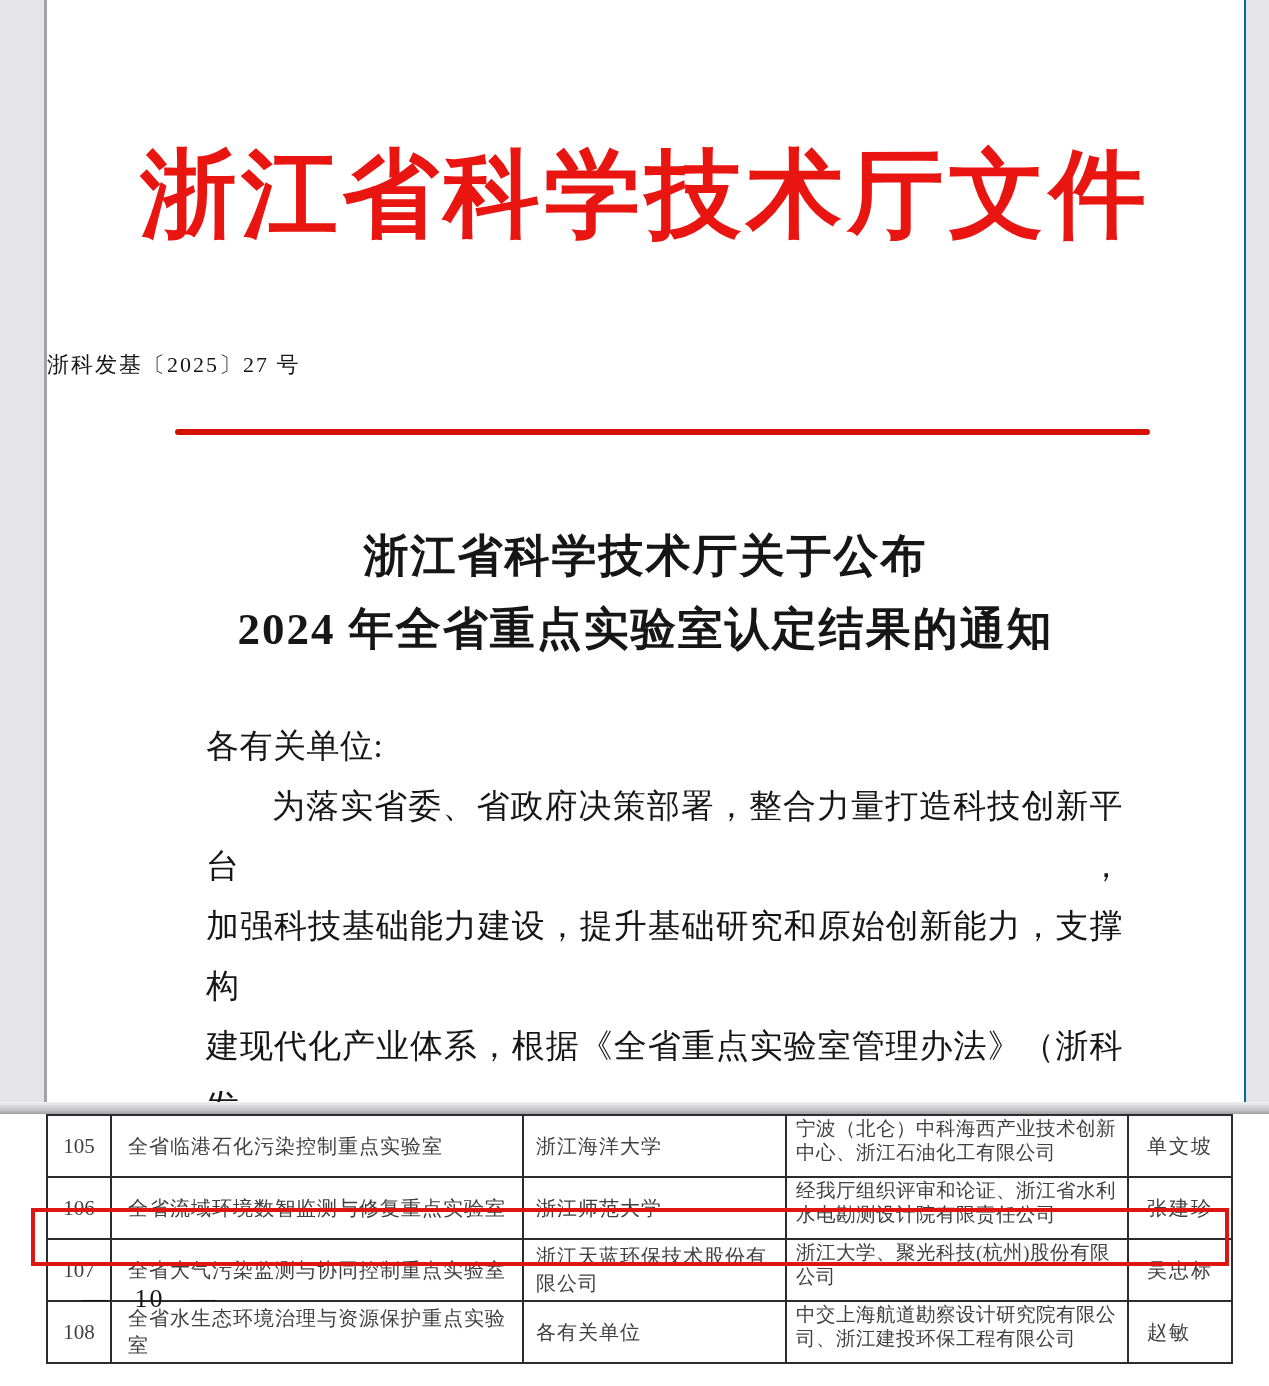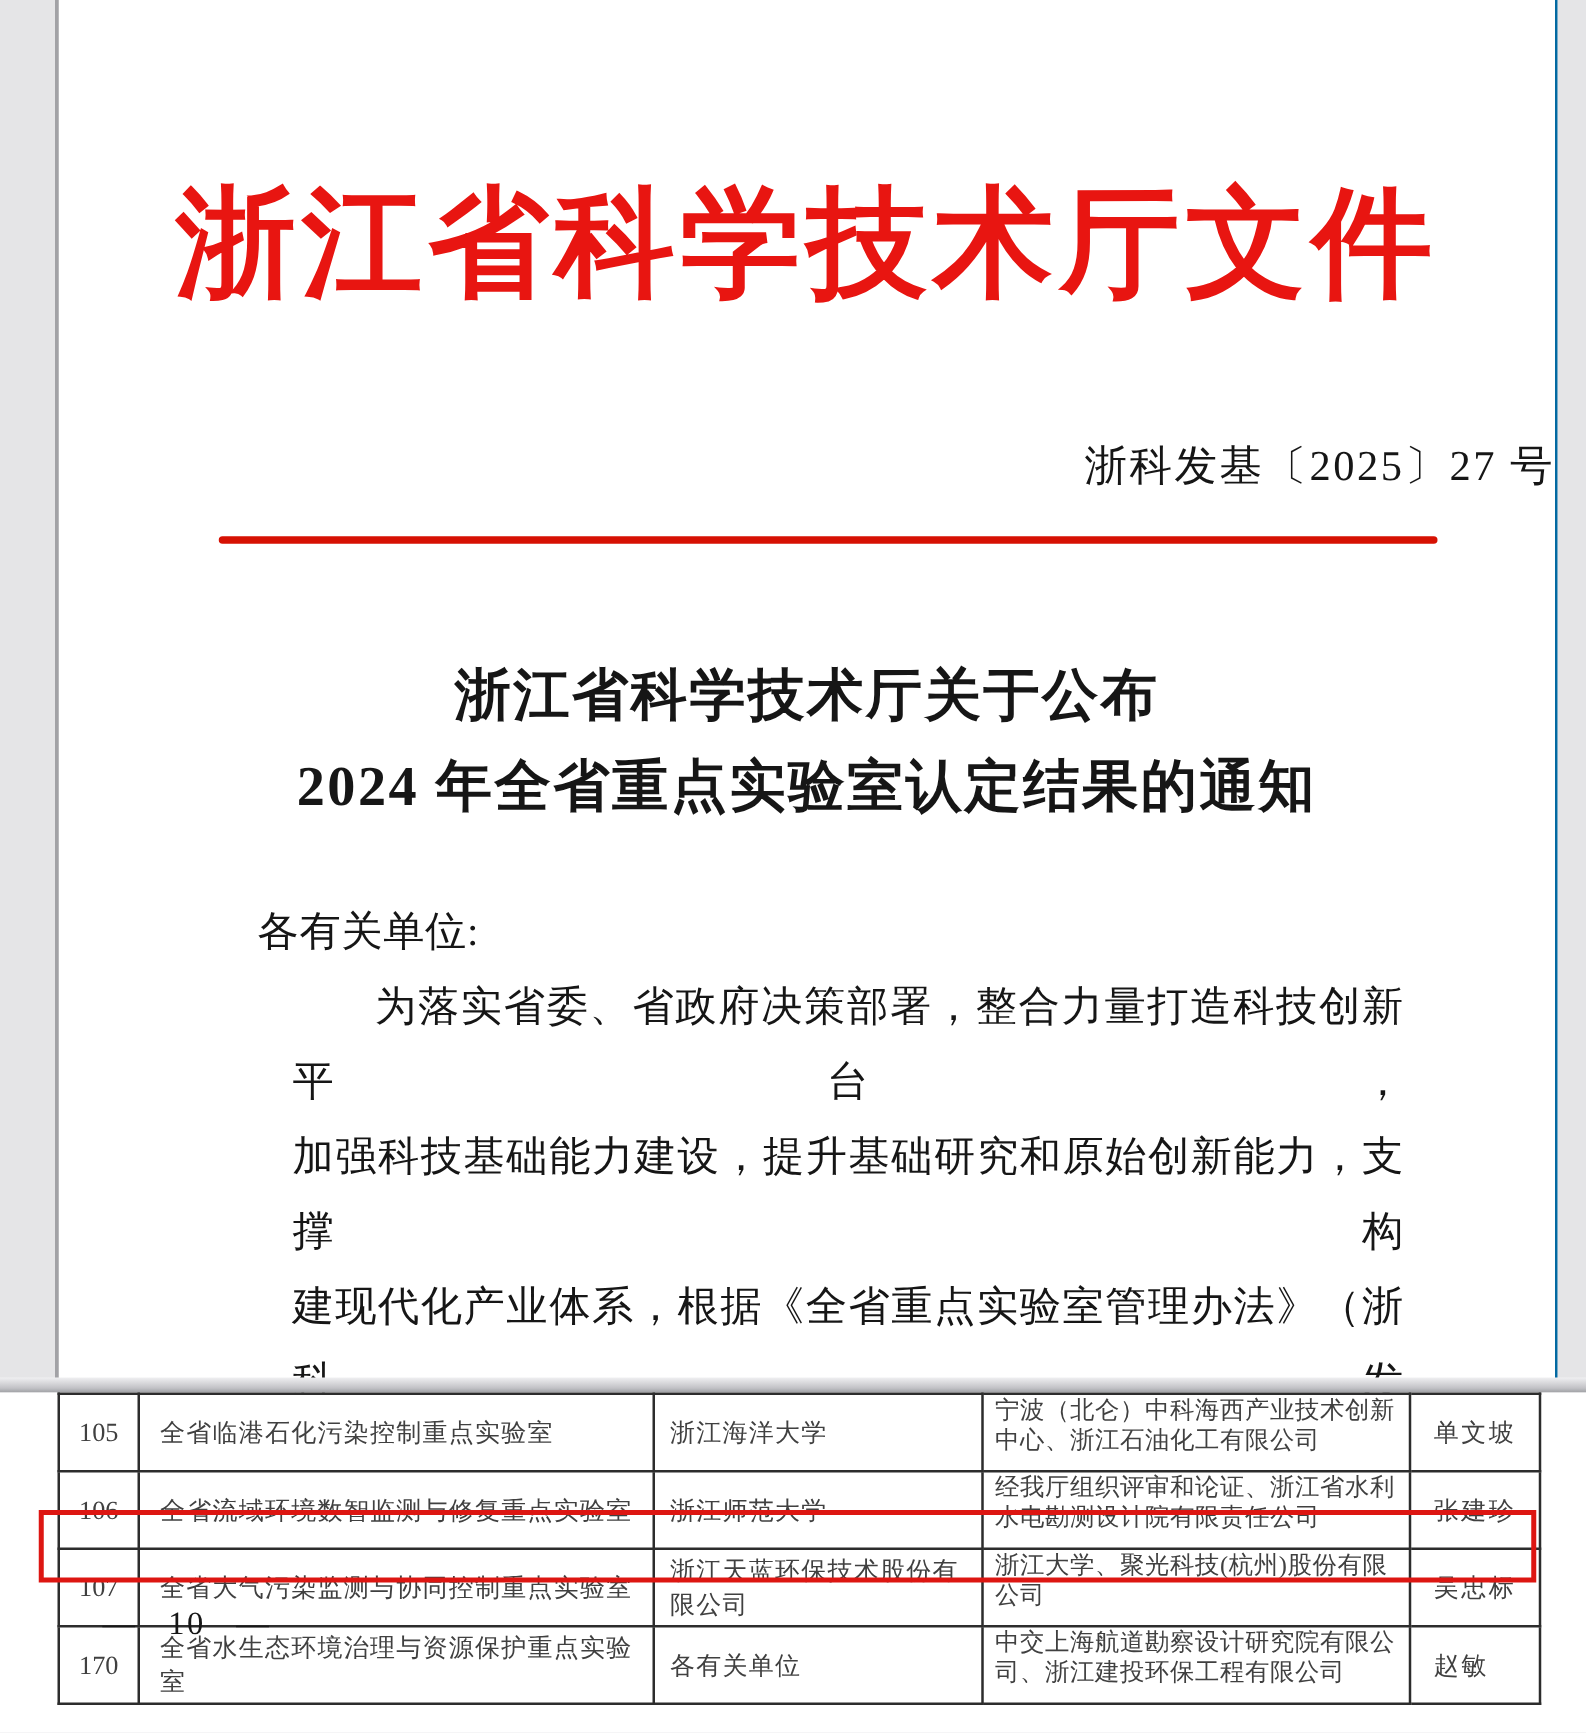--- a/index.html
+++ b/index.html
@@ -18,37 +18,37 @@
     box-sizing:border-box;
   }
   .agency-header {
     position:absolute; top:140px; left:0; width:100%;
     text-align:center; font-size:96px; font-weight:bold;
     color:#e81511; letter-spacing:5px; line-height:1.15;
     white-space:nowrap;
   }
   .doc-number {
     position:absolute; top:350px; left:0; width:100%;
-    text-align:right; font-size:34px; letter-spacing:2px;
+    text-align:left; font-size:22px; letter-spacing:2px;
   }
   .red-rule {
     position:absolute; top:429px; left:128px; width:975px; height:6px;
     background:#d61103; border-radius:3px;
   }
   .notice-title {
     position:absolute; top:520px; left:0; width:100%;
     text-align:center; font-size:45px; font-weight:bold; line-height:73px;
     letter-spacing:2px;
   }
   .body-block {
     position:absolute; top:716px; left:159px; width:917px;
     font-size:33px; line-height:60px; letter-spacing:0.5px;
   }
   .bline { text-align:justify; }
-  .bline.fill { text-align-last:justify;margin-left:28px; }
+  .bline.fill { text-align-last:justify; }
   .bline.indent { text-indent:2em; }
   
   .shadow-band {
     position:absolute; top:1102px; left:0; width:1269px; height:12px;
     background:linear-gradient(to bottom,#f0f0f2 0%,#c2c2c6 70%,#9fa0a4 100%);
   }
   
   .lower-page {
     position:absolute; top:1114px; left:0; width:1269px; height:272px;
     background:#ffffff;
@@ -129,21 +129,21 @@
           <td class="cell-director">张建珍</td>
         </tr>
         <tr style="height:50px">
           <td class="cell-no">107</td>
           <td class="cell-lab">全省大气污染监测与协同控制重点实验室</td>
           <td class="cell-host">浙江天蓝环保技术股份有限公司</td>
           <td class="cell-partners">浙江大学、聚光科技(杭州)股份有限公司</td>
           <td class="cell-director">吴忠标</td>
         </tr>
         <tr style="height:56px">
-          <td class="cell-no">170</td>
+          <td class="cell-no">108</td>
           <td class="cell-lab">全省水生态环境治理与资源保护重点实验室</td>
           <td class="cell-host">各有关单位</td>
           <td class="cell-partners">中交上海航道勘察设计研究院有限公司、浙江建投环保工程有限公司</td>
           <td class="cell-director">赵敏</td>
         </tr>
       </tbody>
     </table>
   </div>
 
   <div class="highlight-box"></div>

